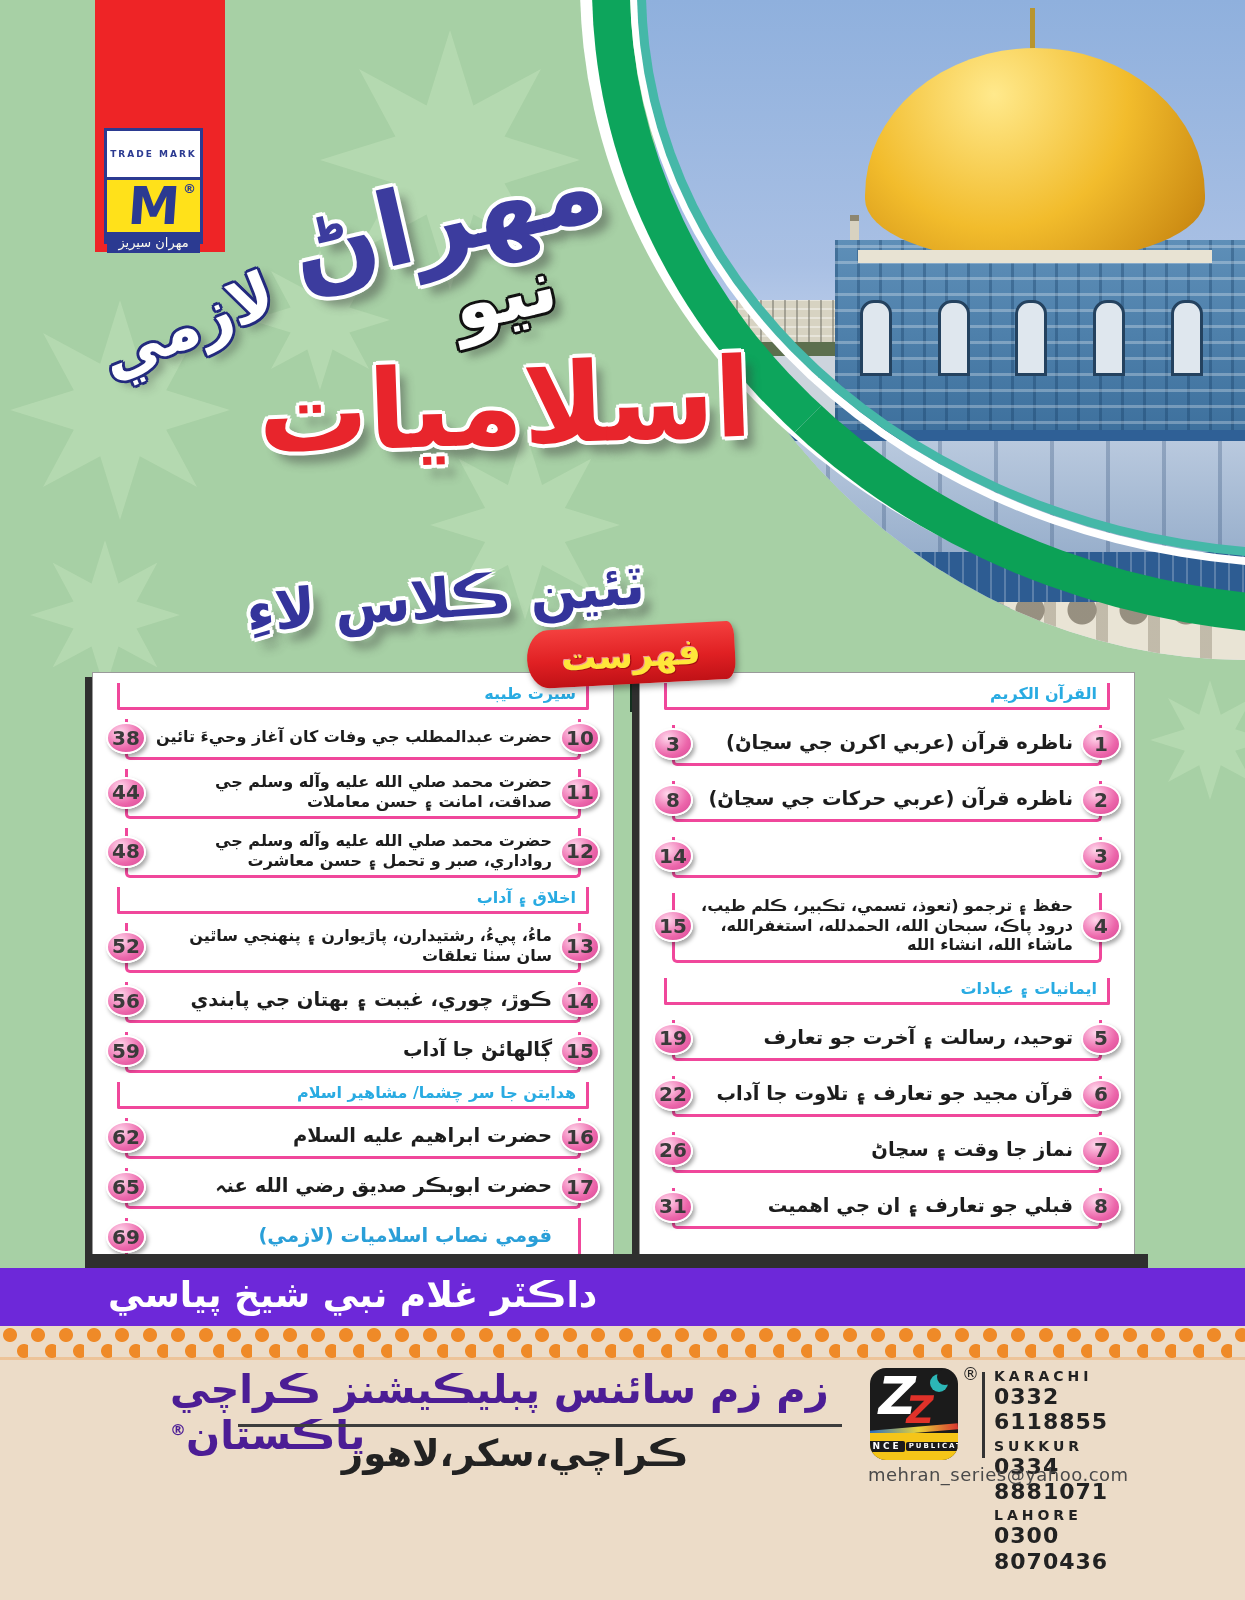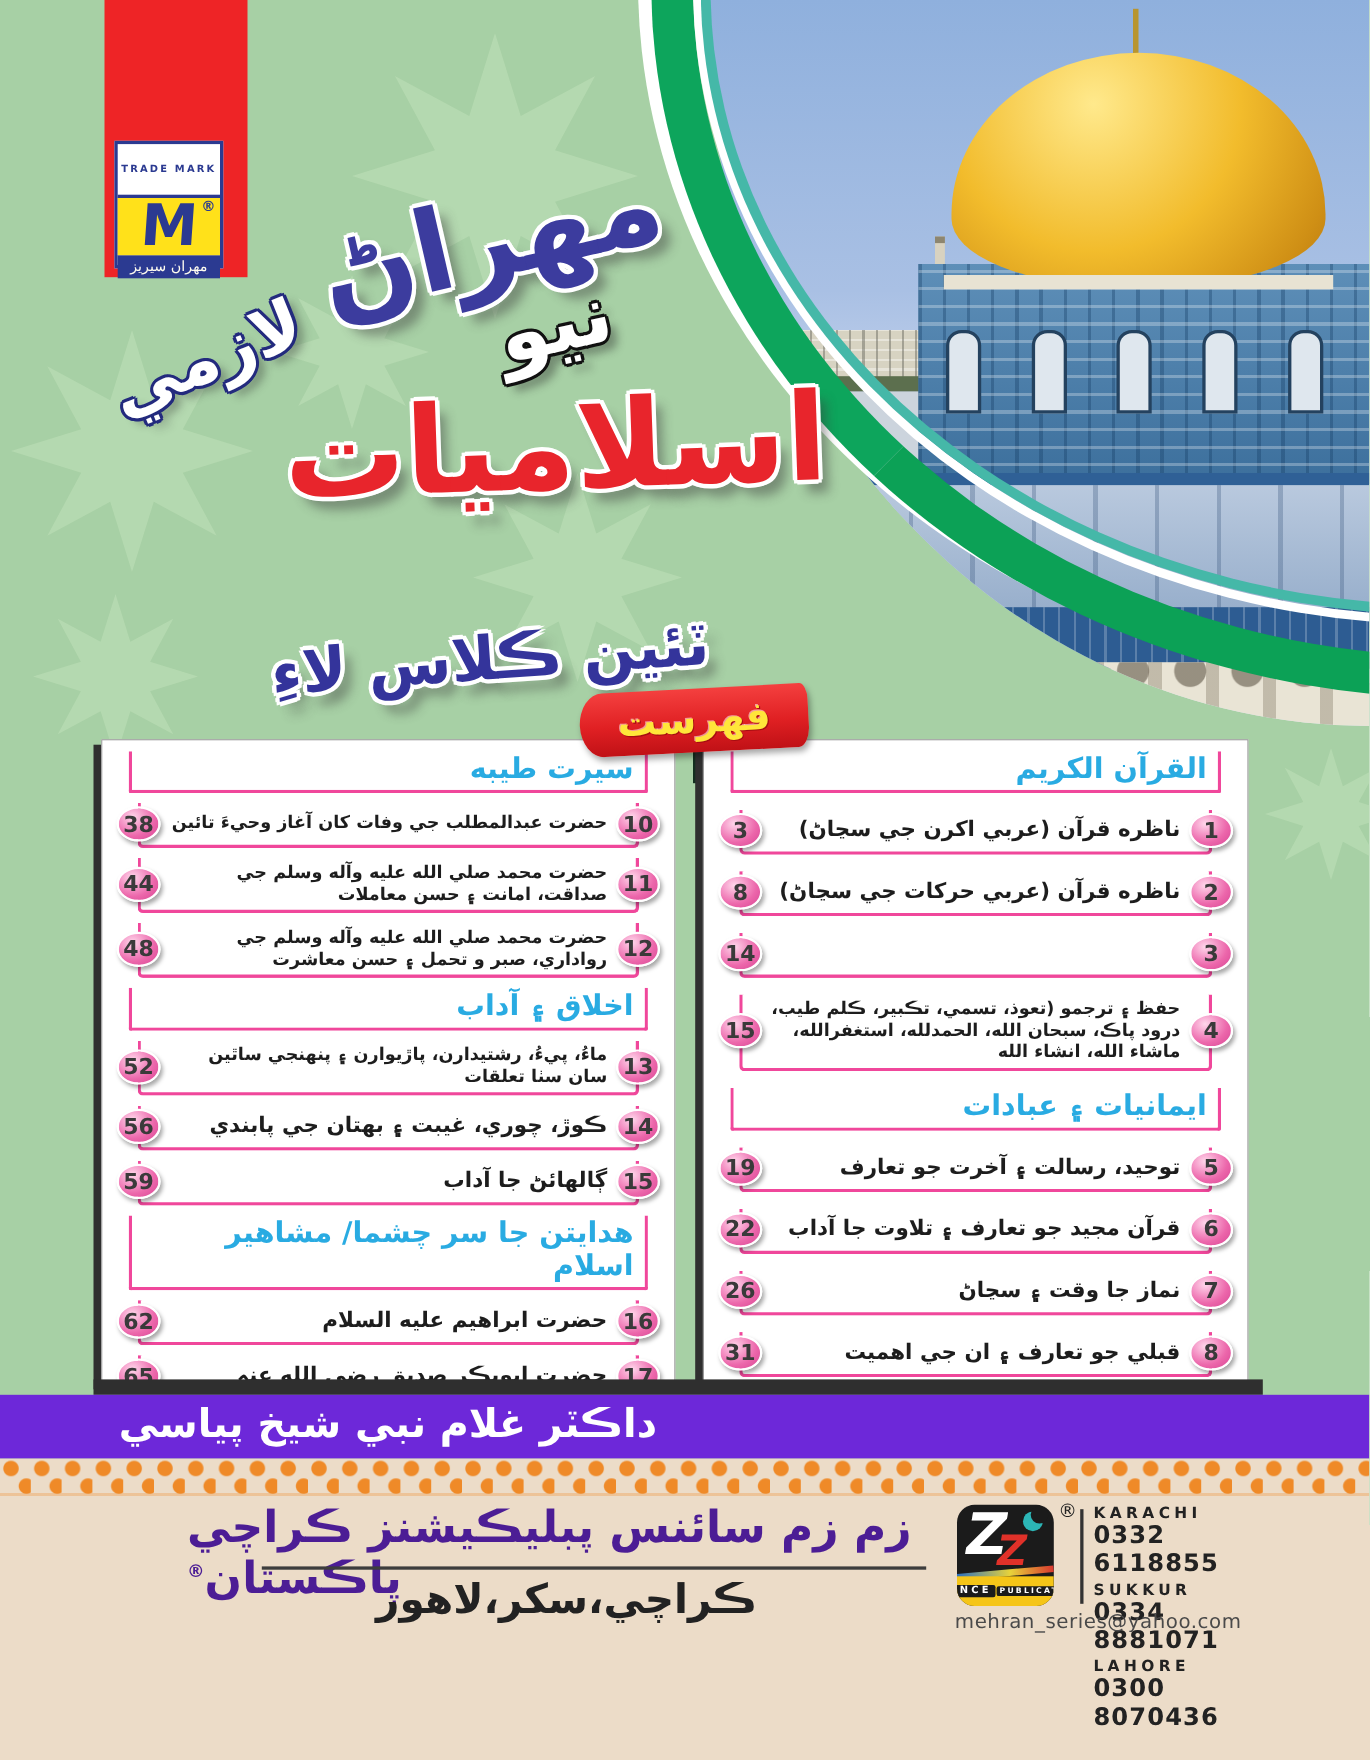--- a/index.html
+++ b/index.html
@@ -80,21 +80,21 @@
     background:linear-gradient(180deg,#f4403f 0%,#e02023 55%,#c01116 100%);
     border-radius:30px 10px 14px 30px / 70% 35% 45% 70%;transform:rotate(-3deg);
     display:flex;align-items:center;justify-content:center;box-shadow:2px 4px 6px rgba(0,0,0,.35);}
   .banner span{font-size:35px;font-weight:bold;color:#ffe63a;direction:rtl;
     text-shadow:1px 1px 0 #a50e12,-1px -1px 0 #fff8;}
   
   .panel{position:absolute;top:672px;height:586px;background:#fff;z-index:5;border:1px solid #9a9a9a;
     box-shadow:-7px 5px 0 #2f2f2f;box-sizing:border-box;padding:10px 20px 0 20px;overflow:hidden;}
   .panel-left{left:92px;width:522px;}
   .panel-right{left:639px;width:496px;}
-  .sec{direction:rtl;color:#29abe2;font-weight:bold;font-size:26px;text-align:right;
+  .sec{direction:rtl;color:#29abe2;font-weight:bold;font-size:16px;text-align:right;
     border:3px solid #f0479b;border-top:none;border-radius:0 0 2px 2px;
     padding:1px 10px 4px 10px;margin:0 4px 9px 4px;}
   .row{position:relative;direction:rtl;border:3px solid #f0479b;border-top:none;border-radius:0 0 5px 5px;
     margin:0 12px 9px 12px;padding:3px 26px 5px 26px;min-height:30px;display:flex;align-items:center;
     font-size:19.5px;font-weight:bold;color:#1d1d1d;line-height:1.22;}
   .row.sm{font-size:16px;}
   .row.blue .label{color:#2a9fd8;}
   .panel-right .sec,.panel-right .row{margin-bottom:15px;}
   .badge{position:absolute;width:40px;height:32px;border-radius:50%;
     background:radial-gradient(ellipse at 35% 28%,#ffd7eb 0%,#f493c5 35%,#ec67ab 60%,#d84594 100%);

